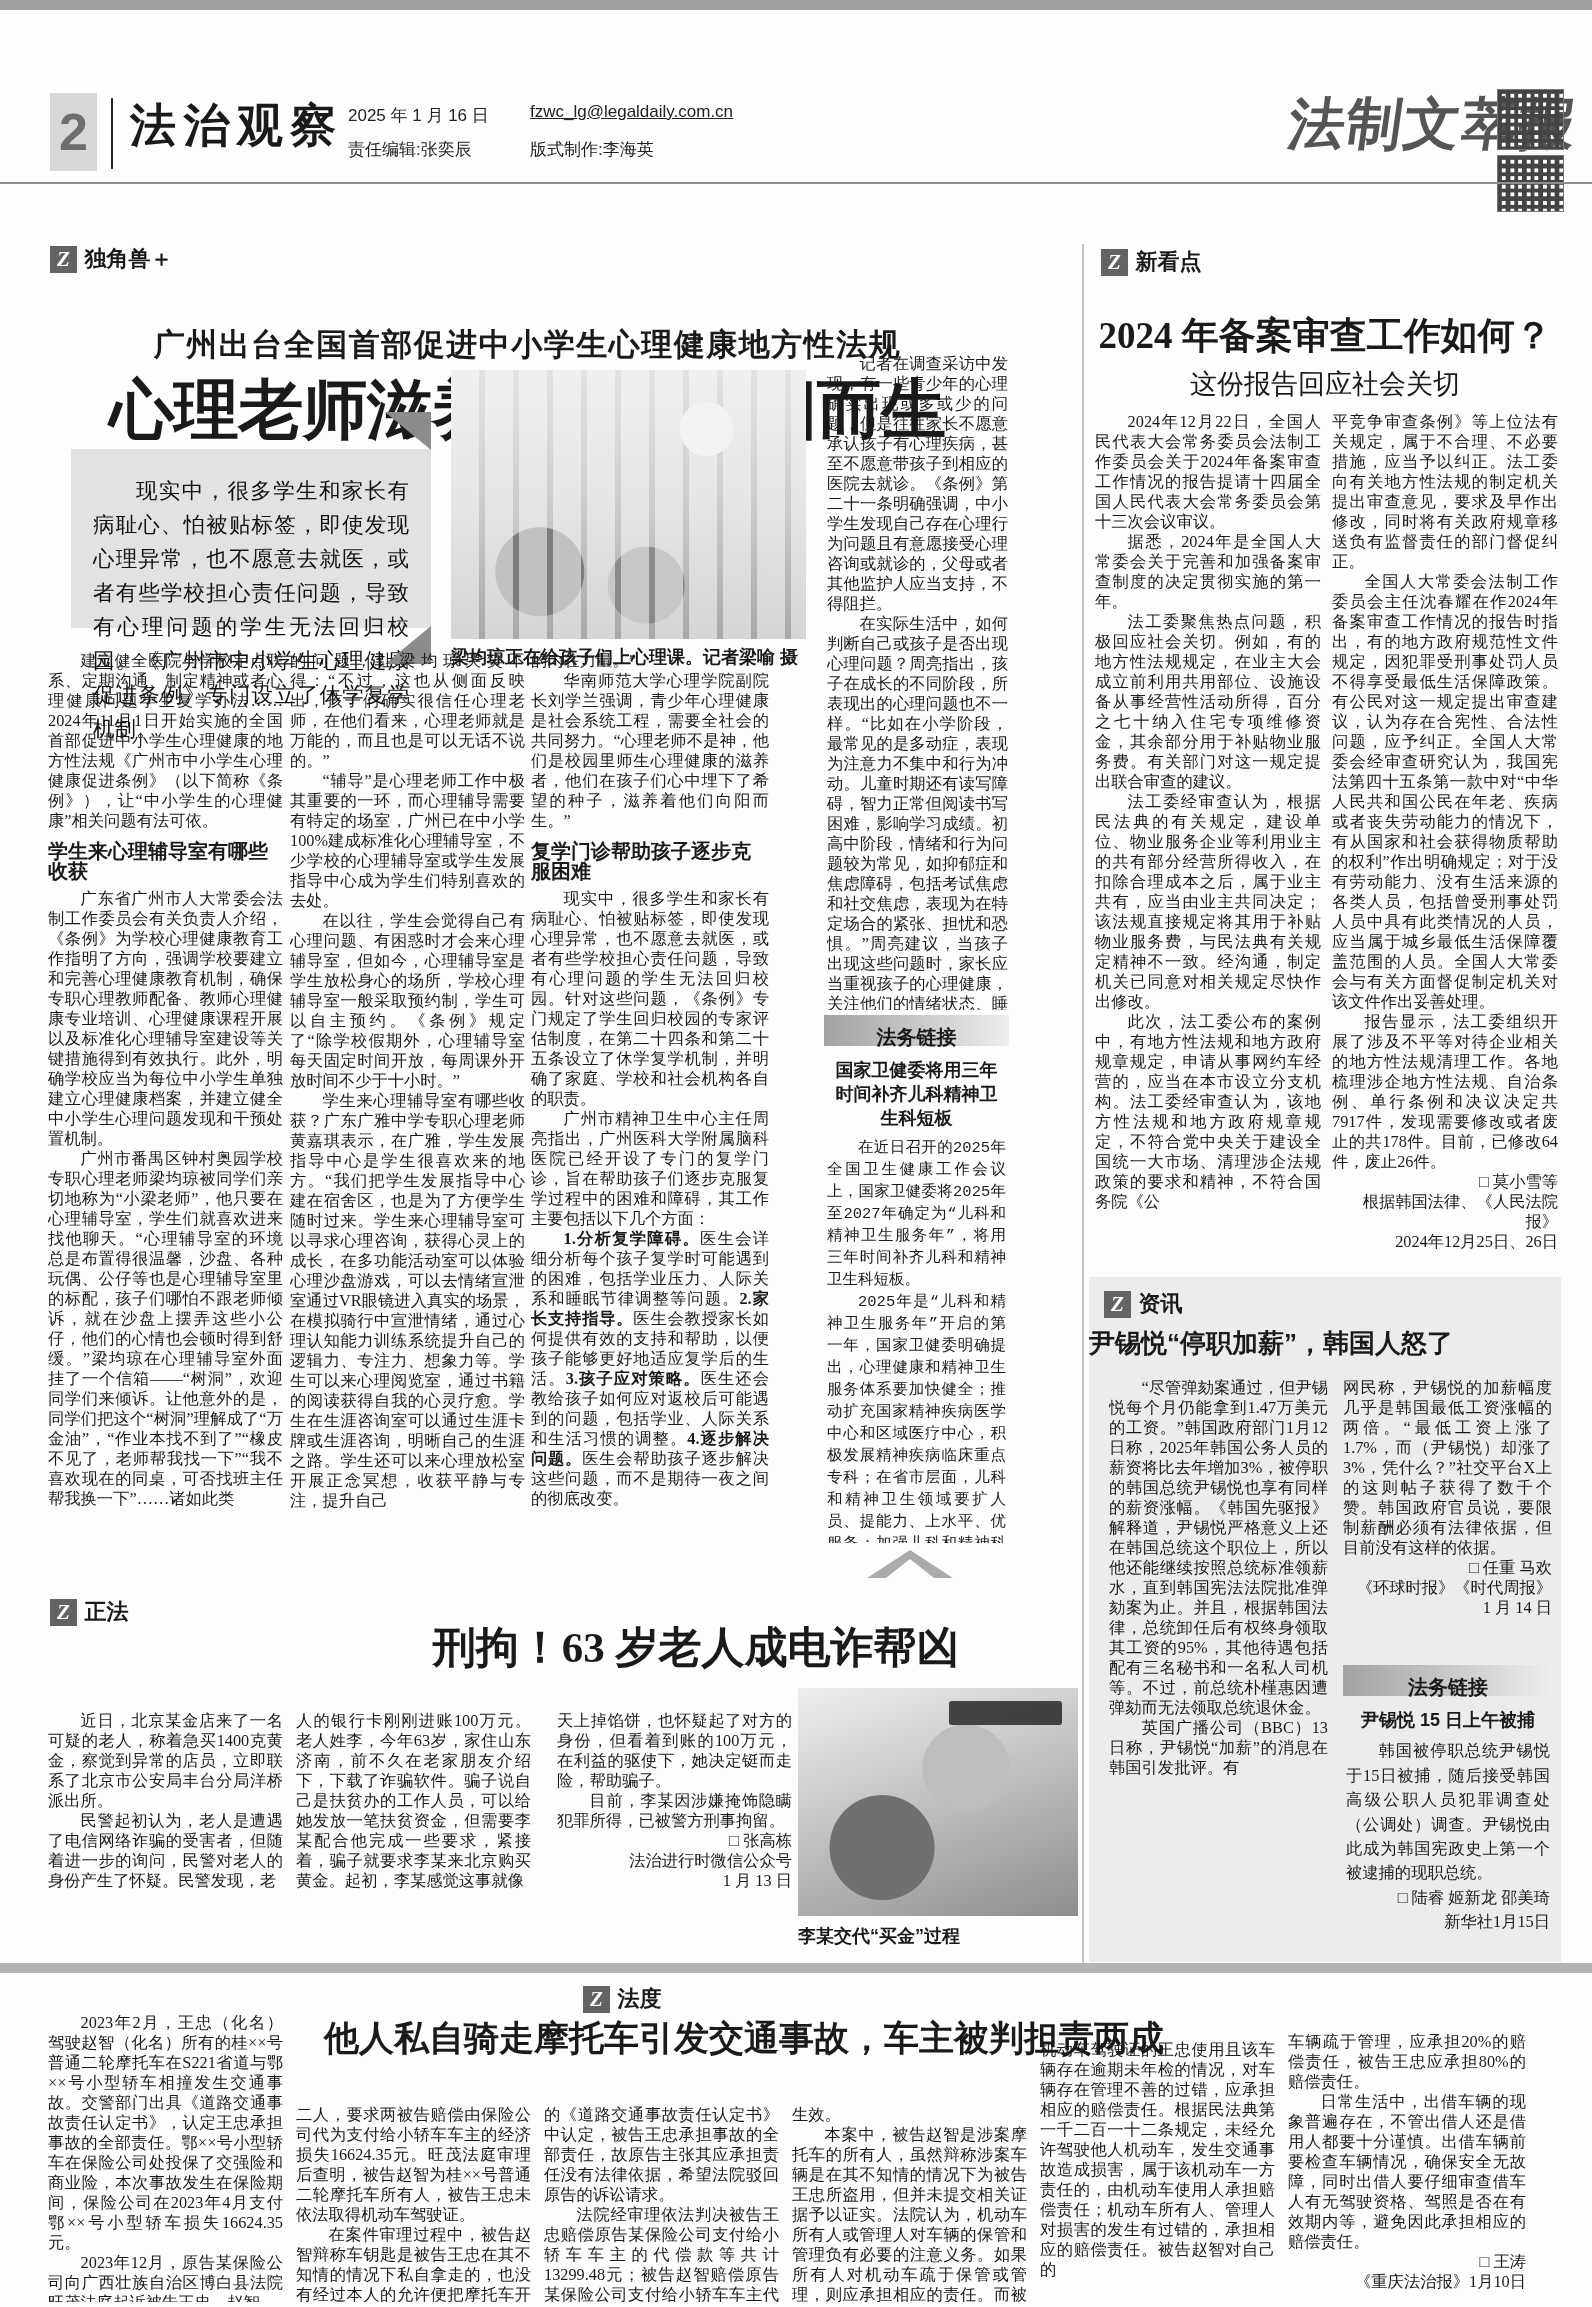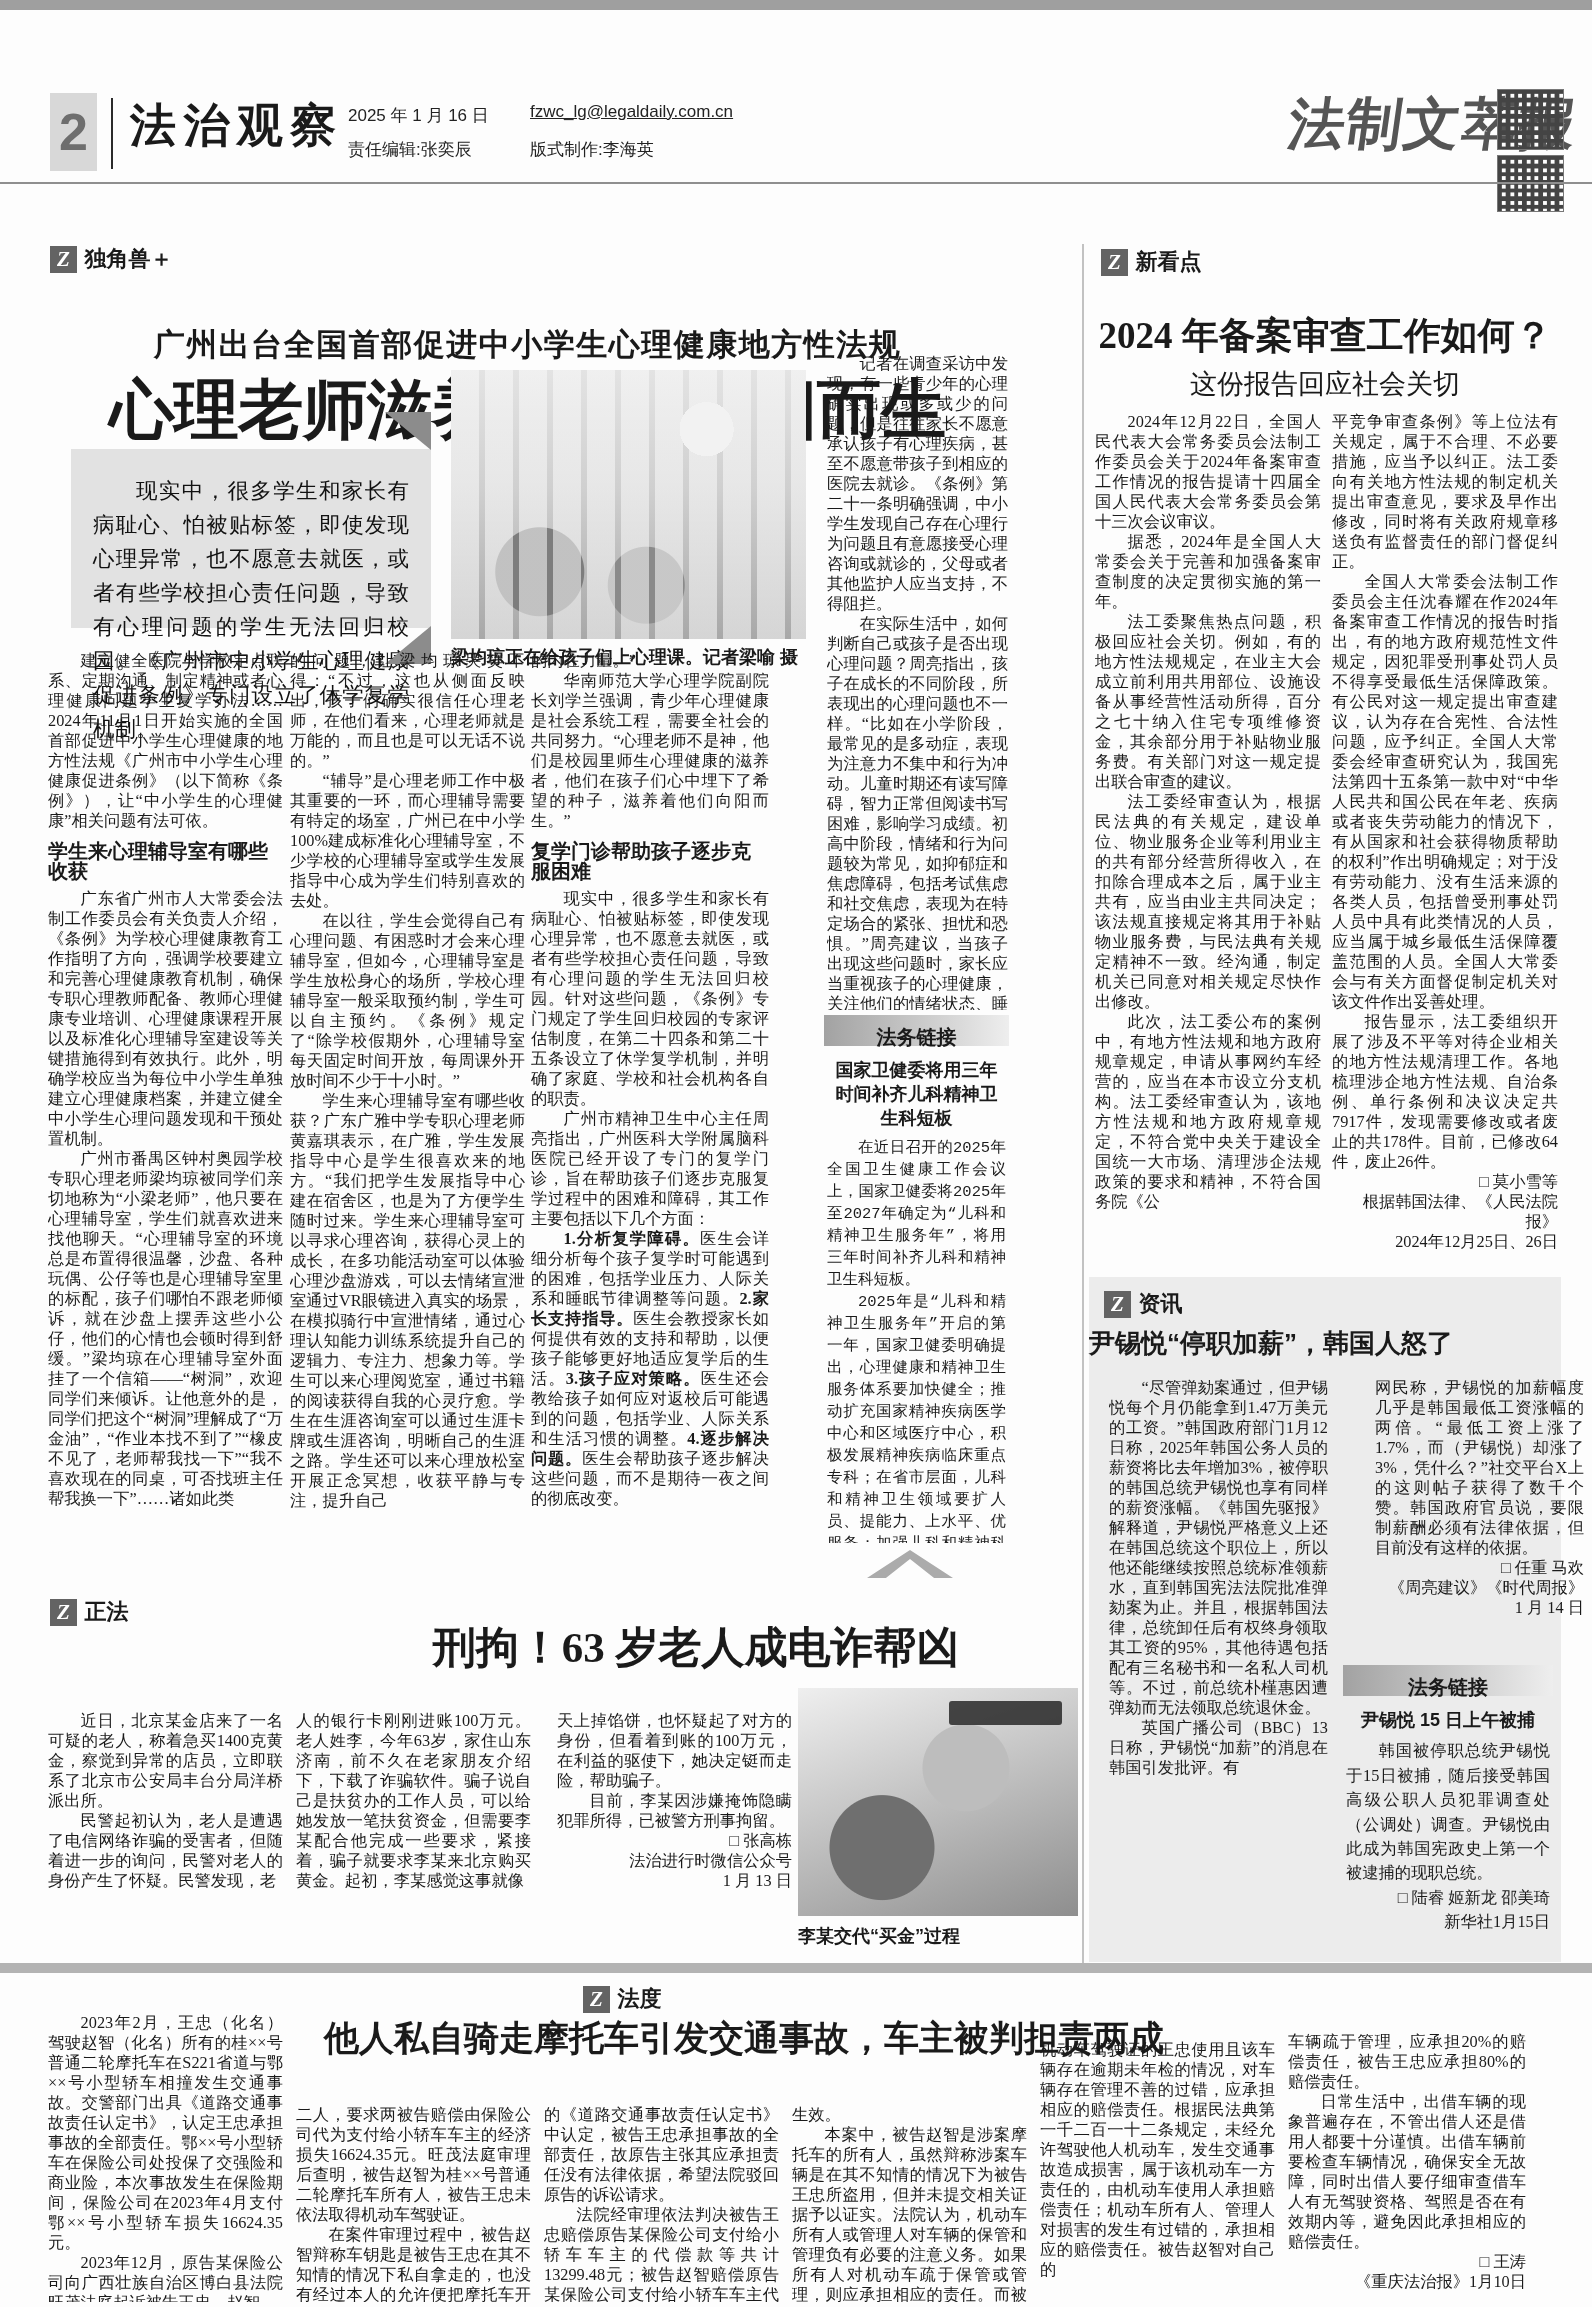--- a/index.html
+++ b/index.html
@@ -183,24 +183,24 @@
   <div class="abs news-panel"></div>
   <div class="abs tag" style="left:1104px;top:1289px;">
     <span class="zicon">Z</span>
     <span class="tag-label sans">资讯</span>
   </div>
   <div class="abs news-title sans">尹锡悦“停职加薪”，韩国人怒了</div>
   <div class="abs col" style="left:1109px;top:1378px;width:219px;height:573px;">
       <p class="t-p">“尽管弹劾案通过，但尹锡悦每个月仍能拿到1.47万美元的工资。”韩国政府部门1月12日称，2025年韩国公务人员的薪资将比去年增加3%，被停职的韩国总统尹锡悦也享有同样的薪资涨幅。《韩国先驱报》解释道，尹锡悦严格意义上还在韩国总统这个职位上，所以他还能继续按照总统标准领薪水，直到韩国宪法法院批准弹劾案为止。并且，根据韩国法律，总统卸任后有权终身领取其工资的95%，其他待遇包括配有三名秘书和一名私人司机等。不过，前总统朴槿惠因遭弹劾而无法领取总统退休金。</p>
       <p class="t-p">英国广播公司（BBC）13日称，尹锡悦“加薪”的消息在韩国引发批评。有</p>
     </div>
-  <div class="abs col" style="left:1343px;top:1378px;width:209px;height:277px;margin-left:32px;">
+  <div class="abs col" style="left:1343px;top:1378px;width:209px;height:277px;">
       <p class="t-c">网民称，尹锡悦的加薪幅度几乎是韩国最低工资涨幅的两倍。“最低工资上涨了1.7%，而（尹锡悦）却涨了3%，凭什么？”社交平台X上的这则帖子获得了数千个赞。韩国政府官员说，要限制薪酬必须有法律依据，但目前没有这样的依据。</p>
       <p class="t-by">□ 任重 马欢</p>
-      <p class="t-src">《周亮建议》《时代周报》</p>
+      <p class="t-src">《环球时报》《时代周报》</p>
       <p class="t-src">1 月 14 日</p>
     </div>
 
   <div class="abs linkbox" style="left:1343px;top:1665px;width:210px;height:290px;overflow:hidden;">
     <div class="ll-head">
       <span class="ll-sq"></span>
       <span class="ll-title sans">法务链接</span>
     </div>
     <div class="lb-title">尹锡悦 15 日上午被捕</div>
     <div class="lb-body col" style="position:static;font-size:16.3px;line-height:24.4px;">

